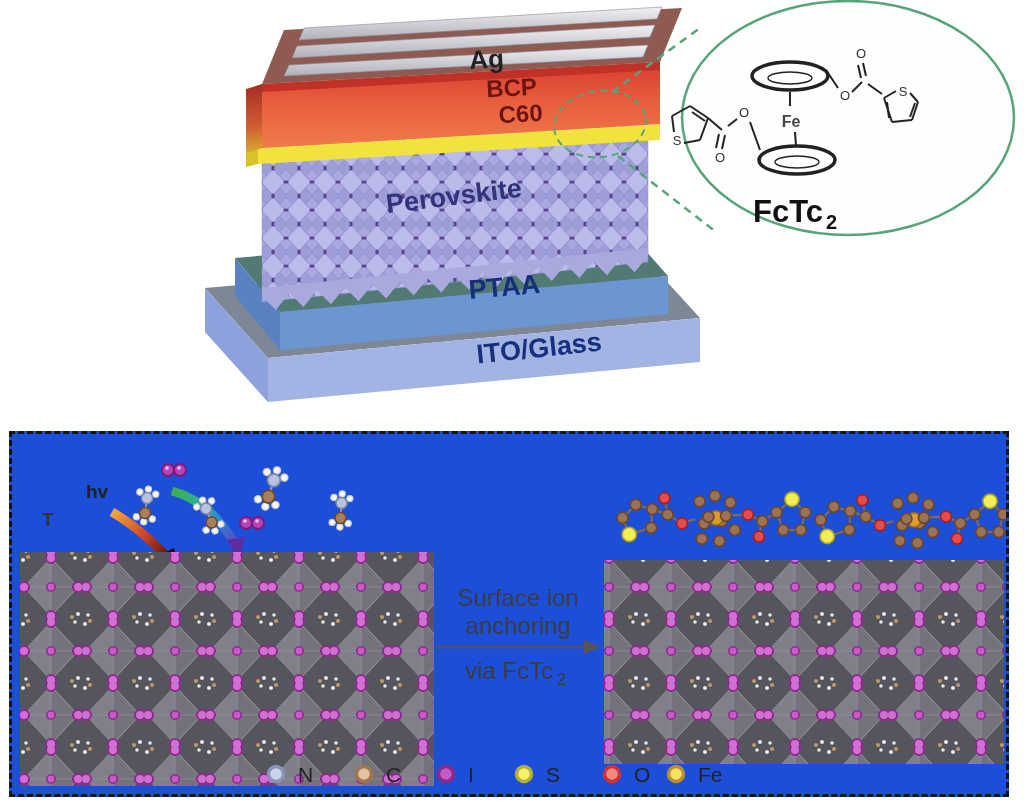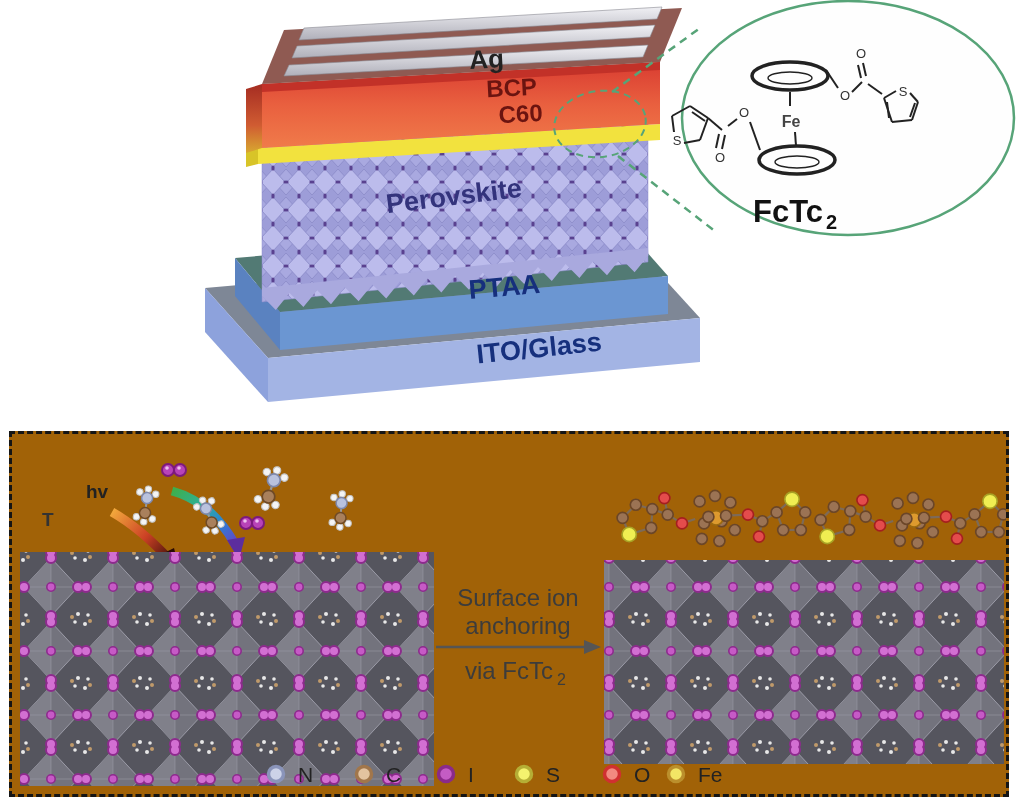--- a/index.html
+++ b/index.html
@@ -1,20 +1,20 @@
 <!DOCTYPE html>
 <html><head>
 <meta charset="utf-8">
 <style>
   html,body{margin:0;padding:0;background:#fff;}
   .scene{position:relative;width:1024px;height:811px;background:#ffffff;overflow:hidden;
          font-family:"Liberation Sans",sans-serif;}
   svg text{font-family:"Liberation Sans",sans-serif;}
   .panel{position:absolute;left:9px;top:431px;width:1000px;height:366px;
-         border:3px dashed #151515;background:#a16207;box-sizing:border-box;}
+         border:3px dashed #151515;background:#1d4ed8;box-sizing:border-box;}
   .abs{position:absolute;}
 </style>
 </head>
 <body>
 
 <div class="scene">
 
   <svg class="abs" style="left:0;top:0" width="1024" height="430" viewBox="0 0 1024 430">
     <defs>
       <linearGradient id="frontGrad" x1="0" y1="0" x2="0" y2="1">

